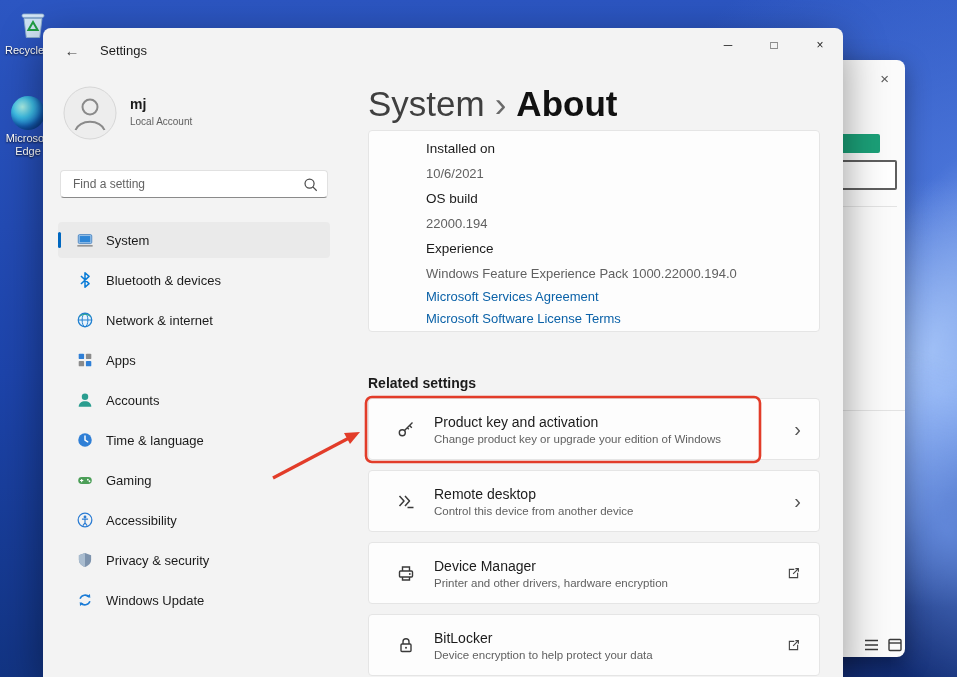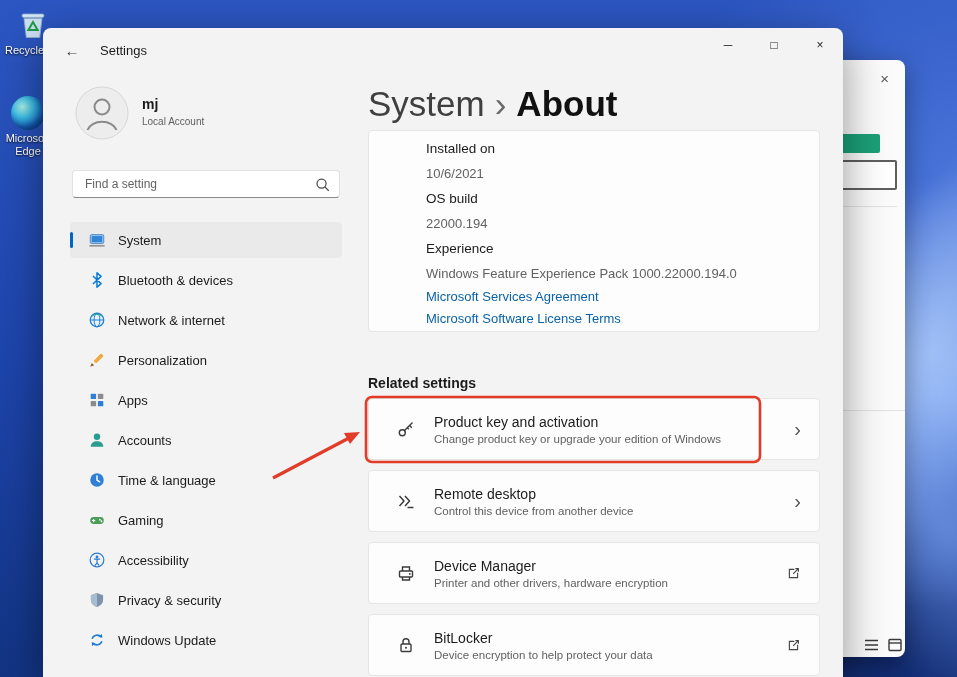--- a/index.html
+++ b/index.html
@@ -53,21 +53,21 @@
   
   .titlebar { position:absolute; left:0; top:0; right:0; height:44px; }
   .back-button { position:absolute; left:14px; top:8px; width:30px; height:28px; display:flex; align-items:center; justify-content:center;
     font-size:15px; color:#3c3c3c; border-radius:4px; cursor:default; }
   .win-title { position:absolute; left:57px; top:15px; font-size:13px; color:#1b1b1b; }
   .caption-buttons { position:absolute; right:0; top:0; display:flex; }
   .cap-btn { width:46px; height:34px; display:flex; align-items:center; justify-content:center; font-size:12px; color:#262626; cursor:default; }
   .cap-btn.close { border-top-right-radius:8px; }
 
   
-  .sidebar { position:absolute; left:12px; top:44px; width:322px; bottom:0; }
+  .sidebar { position:absolute; left:0; top:44px; width:322px; bottom:0; }
   .avatar { position:absolute; left:20px; top:14px; width:54px; height:54px; }
   .user-name { position:absolute; left:87px; top:24px; font-size:14px; font-weight:700; }
   .user-sub { position:absolute; left:87px; top:44px; font-size:10px; color:#5f5f5f; }
   .search-box { position:absolute; left:17px; top:98px; width:268px; height:28px; background:#fff;
     border:1px solid #e1e1e1; border-bottom:1px solid #8a8a8a; border-radius:4px; }
   .search-box input { position:absolute; left:0; top:0; width:238px; height:26px; border:none; outline:none; background:transparent;
     font-family:"Liberation Sans", sans-serif; font-size:12px; padding-left:12px; color:#1b1b1b; }
   .search-box input::placeholder { color:#636363; }
   .search-glyph { position:absolute; right:8px; top:5px; }
   .nav { position:absolute; left:15px; top:150px; width:272px; }
@@ -202,29 +202,20 @@
           <svg viewBox="0 0 20 20">
               <circle cx="10" cy="10" r="7.5" fill="#e8f3fc" stroke="#2180d0" stroke-width="1.4"></circle>
               <ellipse cx="10" cy="10" rx="3.2" ry="7.5" fill="none" stroke="#2180d0" stroke-width="1.1"></ellipse>
               <path d="M2.5 10 h15" stroke="#2180d0" stroke-width="1.1"></path>
               <path d="M4 6 a9 9 0 0 1 12 0" fill="none" stroke="#2aa58a" stroke-width="1.1"></path>
             </svg>
         </span>
         <span class="nav-label">Network &amp; internet</span>
       </div>
 
-      <div class="nav-item">
-        <span class="nav-icon">
-          <svg viewBox="0 0 20 20">
-              <rect x="8" y="1.5" width="4" height="12" rx="1.2" transform="rotate(45 10 10)" fill="#f0a93c"></rect>
-              <path d="M4.2 13.2 L6.8 15.8 L2.5 17.5 Z" fill="#8a5a33"></path>
-            </svg>
-        </span>
-        <span class="nav-label">Personalization</span>
-      </div>
 
       <div class="nav-item">
         <span class="nav-icon">
           <svg viewBox="0 0 20 20">
               <rect x="3" y="3" width="6" height="6" rx="1" fill="#2f7fd6"></rect>
               <rect x="11" y="3" width="6" height="6" rx="1" fill="#8b8b8b"></rect>
               <rect x="3" y="11" width="6" height="6" rx="1" fill="#8b8b8b"></rect>
               <rect x="11" y="11" width="6" height="6" rx="1" fill="#2f7fd6"></rect>
             </svg>
         </span>

